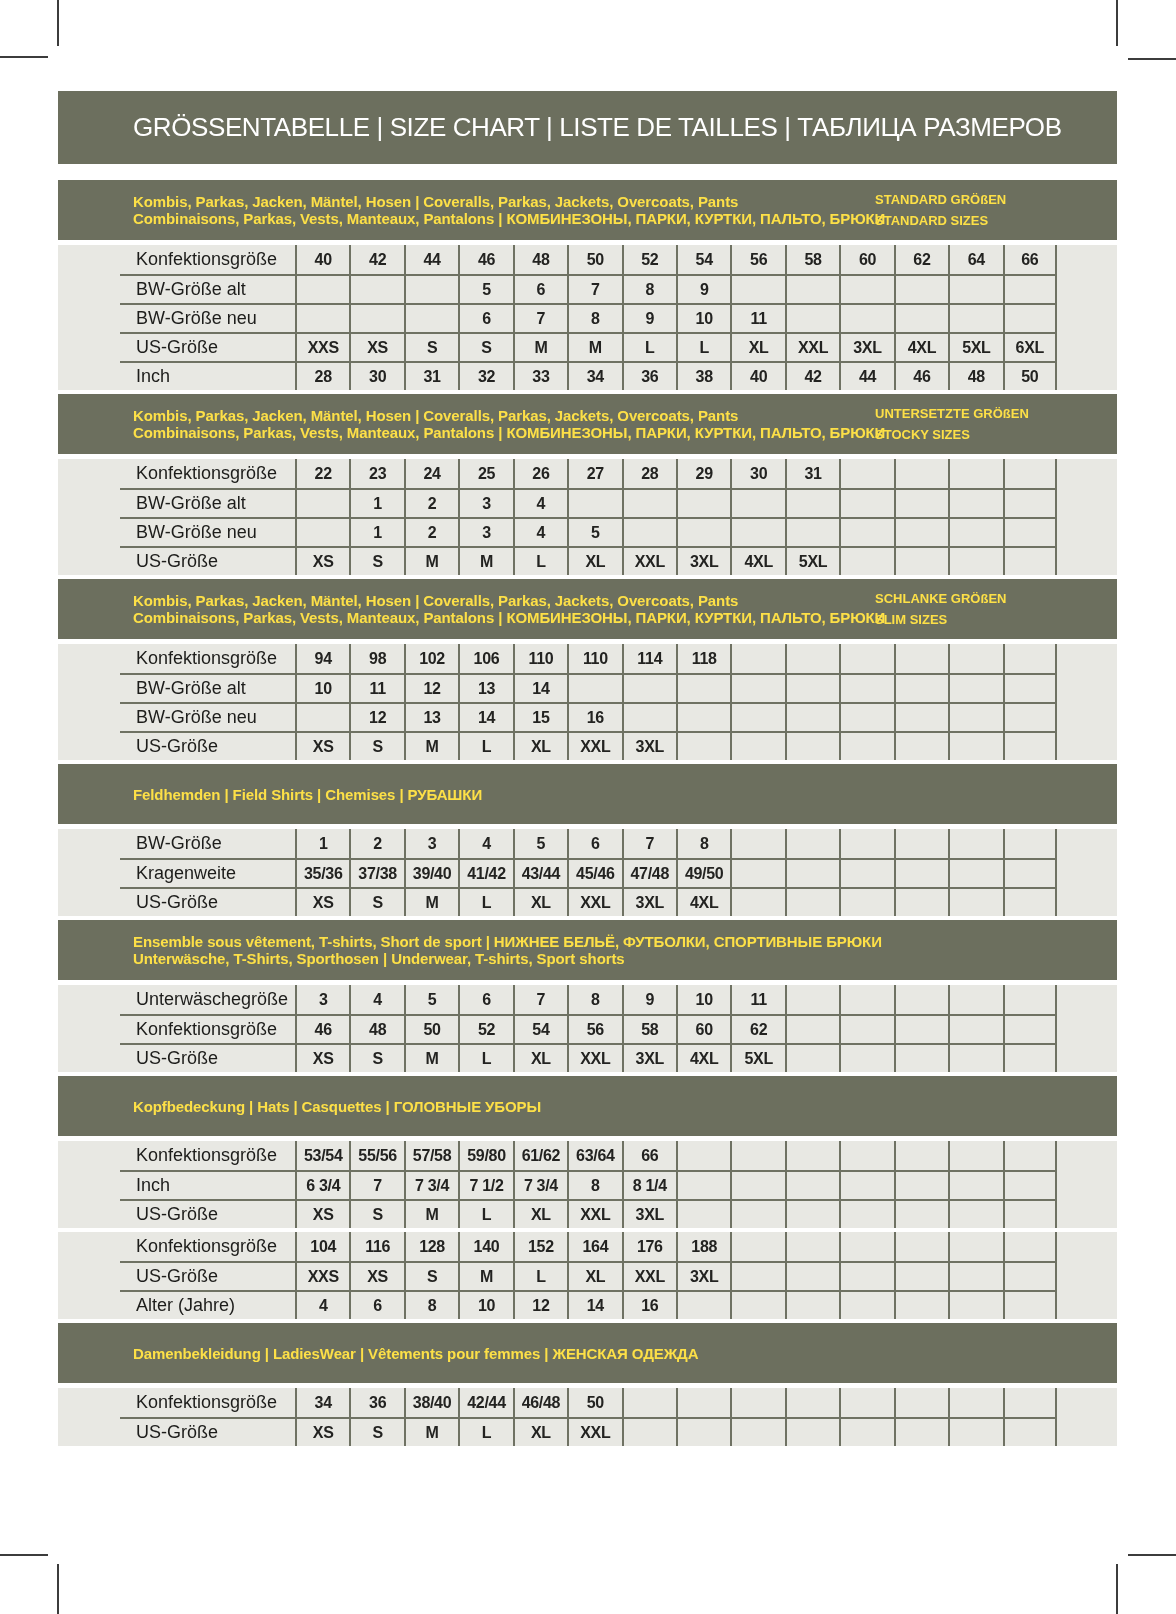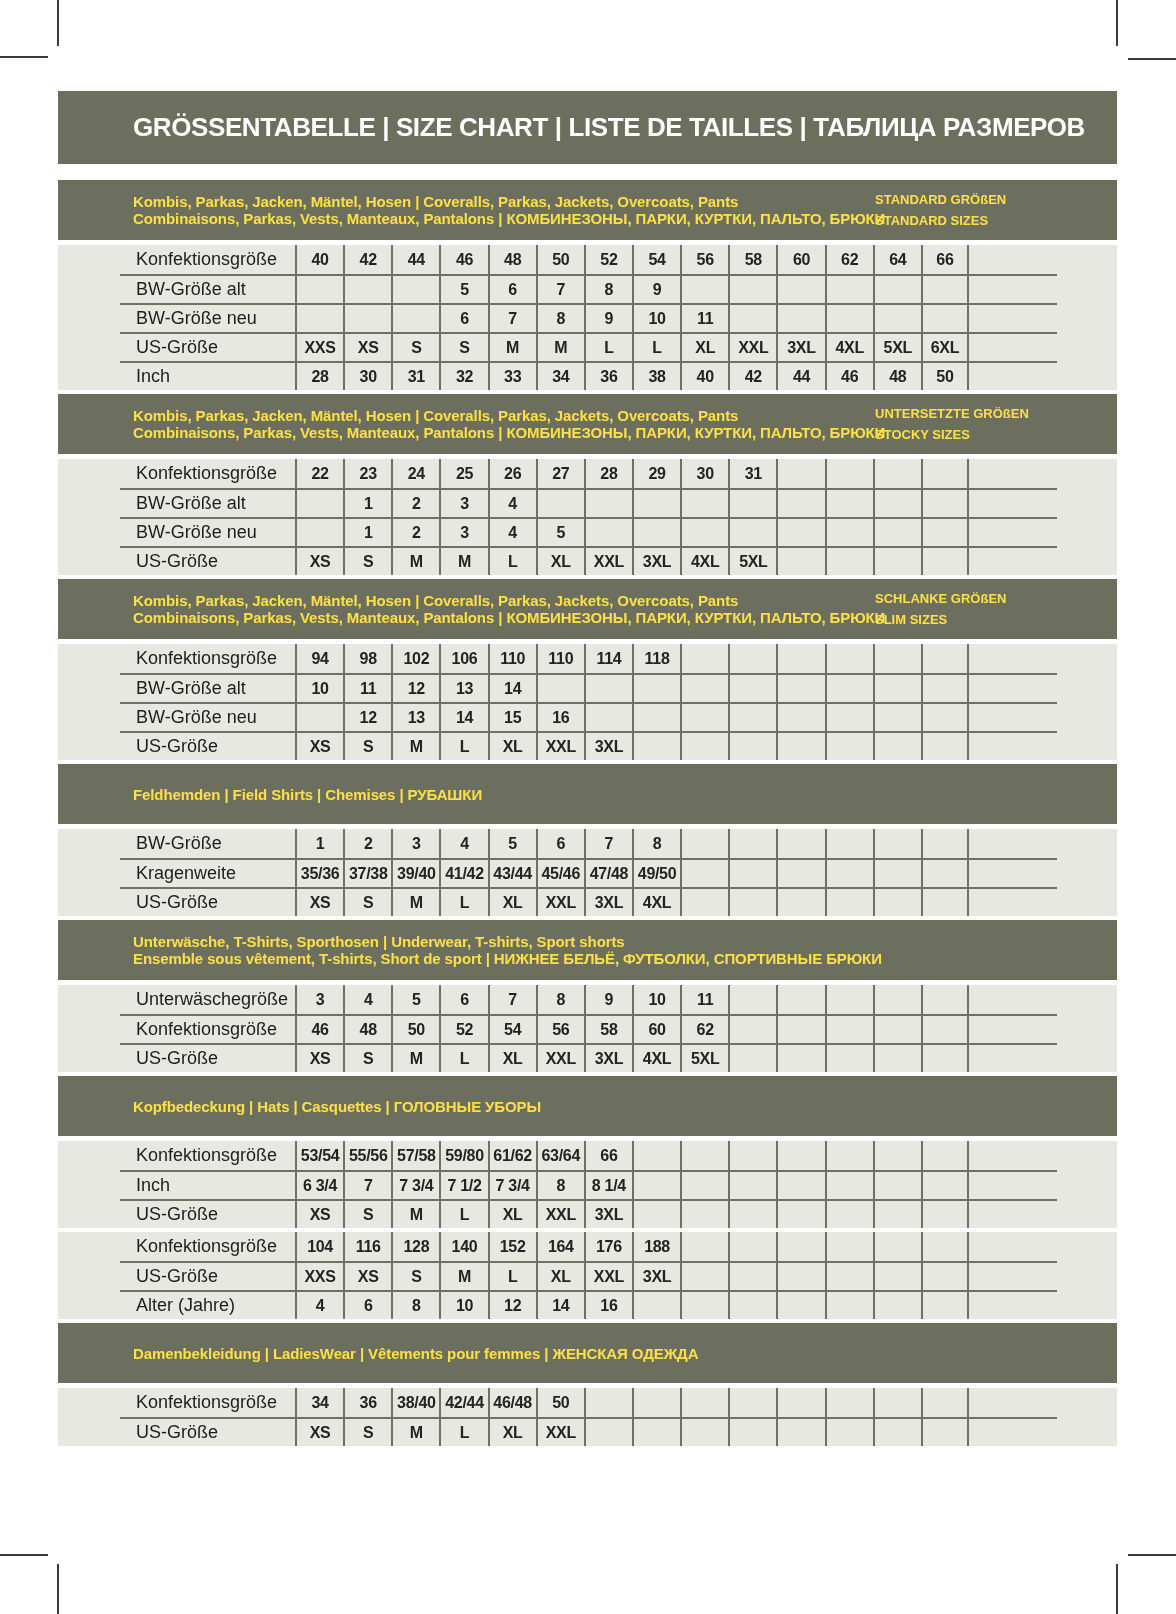--- a/index.html
+++ b/index.html
@@ -13,41 +13,41 @@
     width:1176px;height:1614px;position:relative;background:#ffffff;
     font-family:"Liberation Sans", sans-serif;overflow:hidden;
   }
   .crop{position:absolute;background:var(--crop);}
   .page{position:absolute;left:58px;top:91px;width:1059px;}
   .titlebar{
     height:73px;background:var(--olive);color:#fff;
     display:flex;align-items:center;padding-left:75px;box-sizing:border-box;
     margin-bottom:16px;
   }
-  .page-title{font-size:26px;font-weight:bold;letter-spacing:-0.4px;white-space:nowrap;}
+  .page-title{font-size:26px;font-weight:normal;letter-spacing:-0.4px;white-space:nowrap;}
   .section{margin-bottom:4px;}
   .band{
     position:relative;min-height:60px;background:var(--olive);color:#fde047;
     display:flex;flex-direction:column;justify-content:center;gap:8px;
     padding:8px 0 8px 75px;box-sizing:border-box;margin-bottom:5px;
   }
   .band-line{font-size:15px;font-weight:bold;letter-spacing:-0.1px;white-space:nowrap;}
   .band-right{
     position:absolute;left:817px;top:50%;transform:translateY(-50%);
     display:flex;flex-direction:column;gap:6px;
   }
   .band-side{font-size:13px;font-weight:bold;white-space:nowrap;}
   .trow{display:flex;height:29px;background:var(--row_bg);}
   .tinner{margin-left:62px;width:937px;display:flex;box-sizing:border-box;flex:none;}
   .trow + .trow .tinner{border-top:2px solid var(--border);}
   .tlabel{
     width:175px;flex:none;box-sizing:border-box;padding-left:16px;
     font-size:18px;color:#1d1d1b;display:flex;align-items:center;white-space:nowrap;
   }
-  .tcells{width:674px;flex:none;display:grid;grid-template-columns:repeat(14,1fr);}
+  .tcells{width:762px;flex:none;display:grid;grid-template-columns:repeat(14,1fr);}
   .cell{
     border-left:2px solid var(--border);box-sizing:border-box;
     display:flex;align-items:center;justify-content:center;
     font-weight:bold;font-size:16px;letter-spacing:-0.3px;color:#232321;white-space:nowrap;
   }
   .cell:last-child{border-right:2px solid var(--border);}
 </style>
 </head>
 <body>
 
@@ -465,22 +465,22 @@
               <div class="cell"></div>
             </div>
     </div>
   </div>
 </div>
   </section>
 
   <section class="section">
     <header class="band">
       <div class="band-left">
+          <div class="band-line">Ensemble sous vêtement, T-shirts, Short de sport | НИЖНЕЕ БЕЛЬЁ, ФУТБОЛКИ, СПОРТИВНЫЕ БРЮКИ</div>
           <div class="band-line">Unterwäsche, T-Shirts, Sporthosen | Underwear, T-shirts, Sport shorts</div>
-          <div class="band-line">Ensemble sous vêtement, T-shirts, Short de sport | НИЖНЕЕ БЕЛЬЁ, ФУТБОЛКИ, СПОРТИВНЫЕ БРЮКИ</div>
         </div>
       <div class="band-right"></div>
     </header>
     <div class="table">
   <div class="trow">
     <div class="tinner">
       <div class="tlabel">Unterwäschegröße</div>
       <div class="tcells">
               <div class="cell">3</div>
               <div class="cell">4</div>

